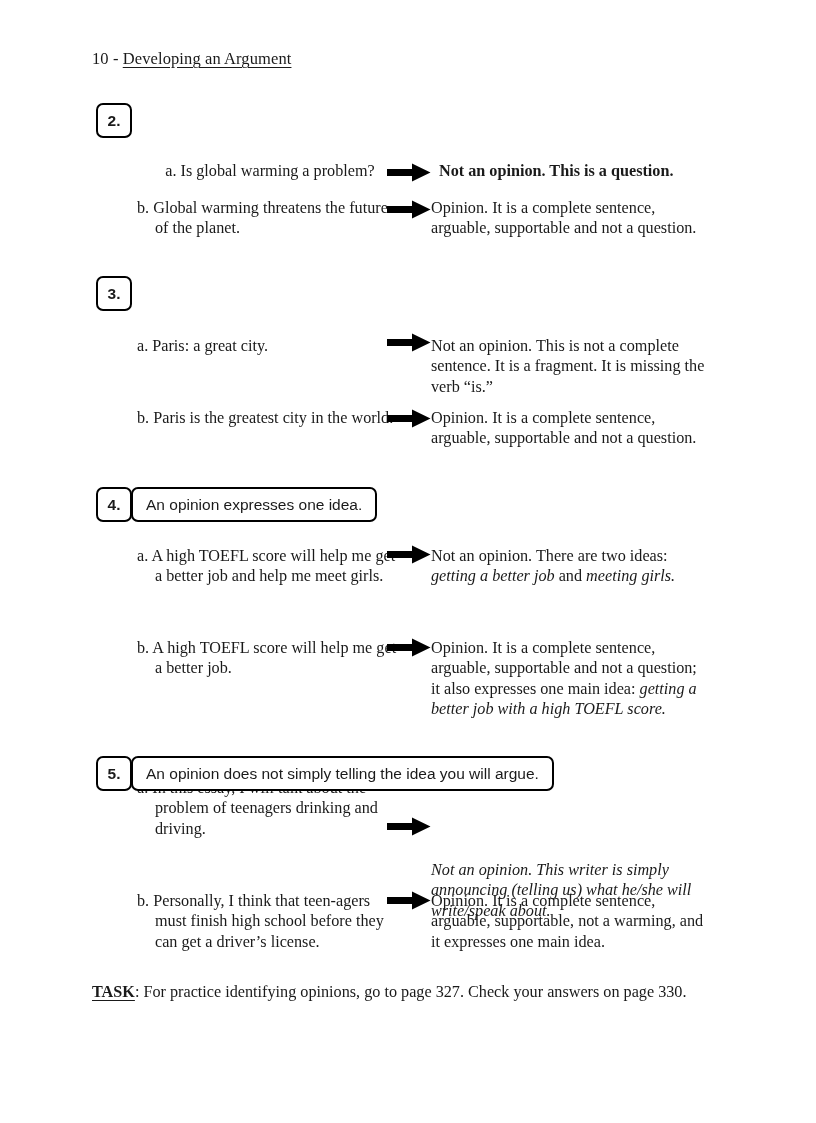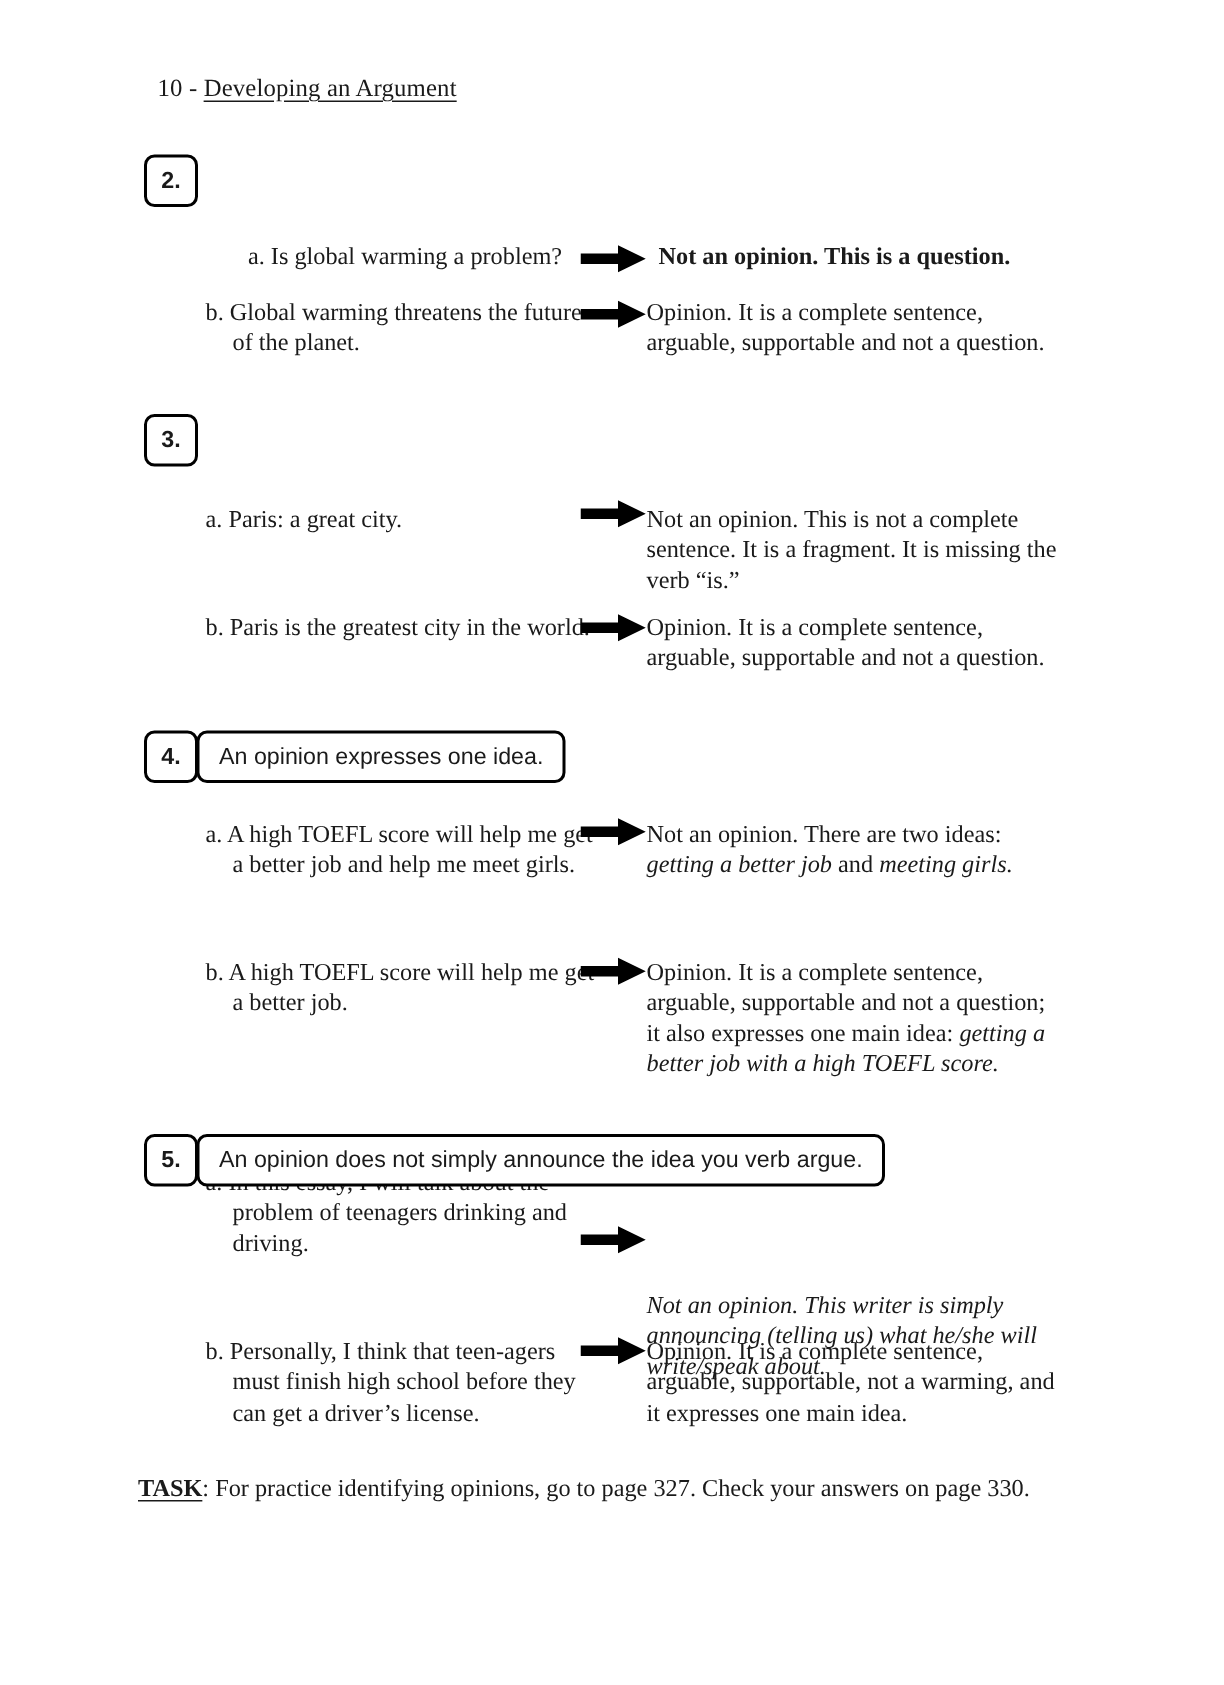--- a/index.html
+++ b/index.html
@@ -17,21 +17,21 @@
   }
 
   .page {
     position: absolute;
     inset: 0;
   }
 
   
   .runhead {
     position: absolute;
-    left: 105px;
+    left: 92px;
     top: 49px;
     font-size: 16.5px;
     letter-spacing: .1px;
     white-space: nowrap;
   }
   .runhead .pgnum { text-decoration: none; }
   .runhead .title { text-decoration: underline; text-underline-offset: 2.5px; }
 
   
   .rulebox {
@@ -173,21 +173,21 @@
       </div>
       <div class="example" style="left: 0px; top: 0px;">
         <div class="ex-left" style="left: 137px; top: 638px;">b. A high TOEFL score will help me get a better job.</div>
         <div class="ex-arrow" style="left: 387px; top: 638px;"><svg width="44" height="19" viewBox="0 0 44 19">
             <path d="M0 6.0 H25 V0.5 L43.5 9.5 L25 18.5 V13.0 H0 Z" fill="#000000"></path>
           </svg></div>
         <div class="ex-right" style="left: 431px; top: 638px;">Opinion. It is a complete sentence, arguable, supportable and not a question; it also expresses one main idea: <i>getting a better job with a high TOEFL score.</i></div>
       </div>
       <div class="rulebox" style="left: 96px; top: 756px;">
         <div class="num">5.</div>
-        <div class="label">An opinion does not simply announce the idea you verb argue.</div>
+        <div class="label">An opinion does not simply telling the idea you will argue.</div>
       </div>
       <div class="example" style="left: 0px; top: 0px;">
         <div class="ex-left" style="left: 137px; top: 778px;">a. In this essay, I will talk about the problem of teenagers drinking and driving.</div>
         <div class="ex-arrow" style="left: 387px; top: 817px;"><svg width="44" height="19" viewBox="0 0 44 19">
             <path d="M0 6.0 H25 V0.5 L43.5 9.5 L25 18.5 V13.0 H0 Z" fill="#000000"></path>
           </svg></div>
         <div class="ex-right" style="left: 431px; top: 860px; font-style: italic;">Not an opinion. This writer is simply announcing (telling us) what he/she will write/speak about.</div>
       </div>
       <div class="example" style="left: 0px; top: 0px;">
         <div class="ex-left" style="left: 137px; top: 891px;">b. Personally, I think that teen-agers must finish high school before they can get a driver’s license.</div>

